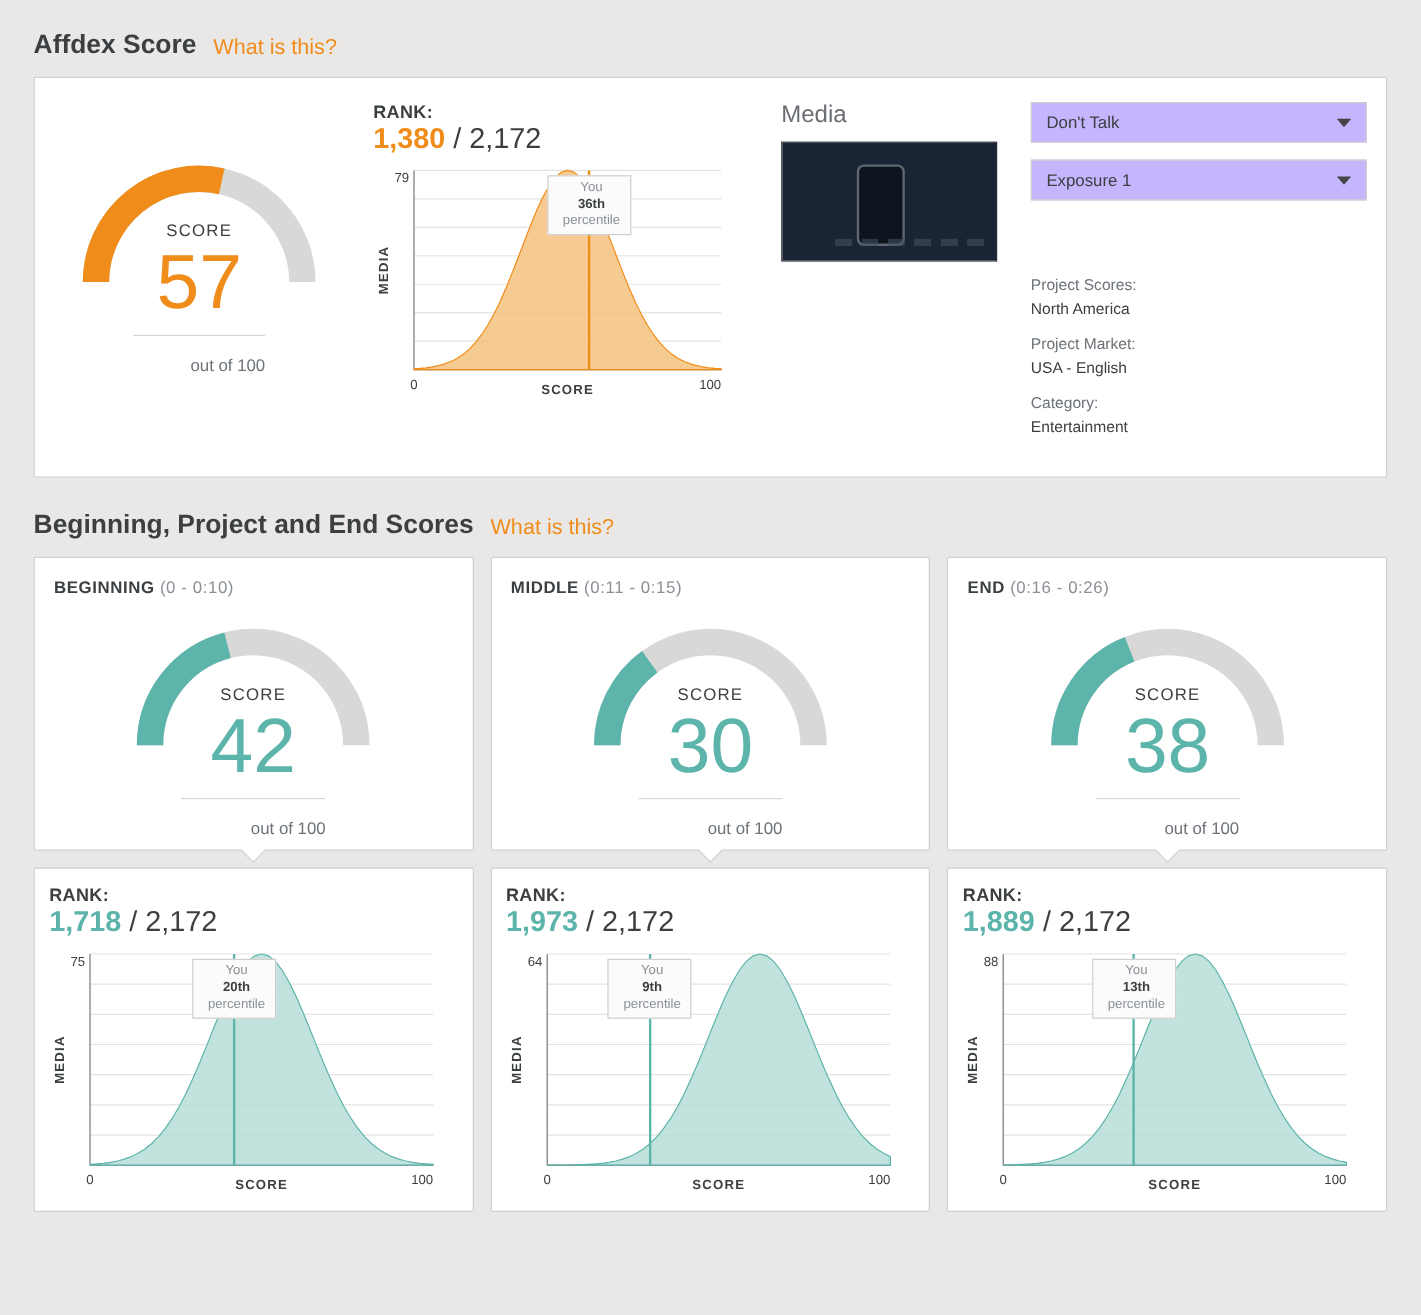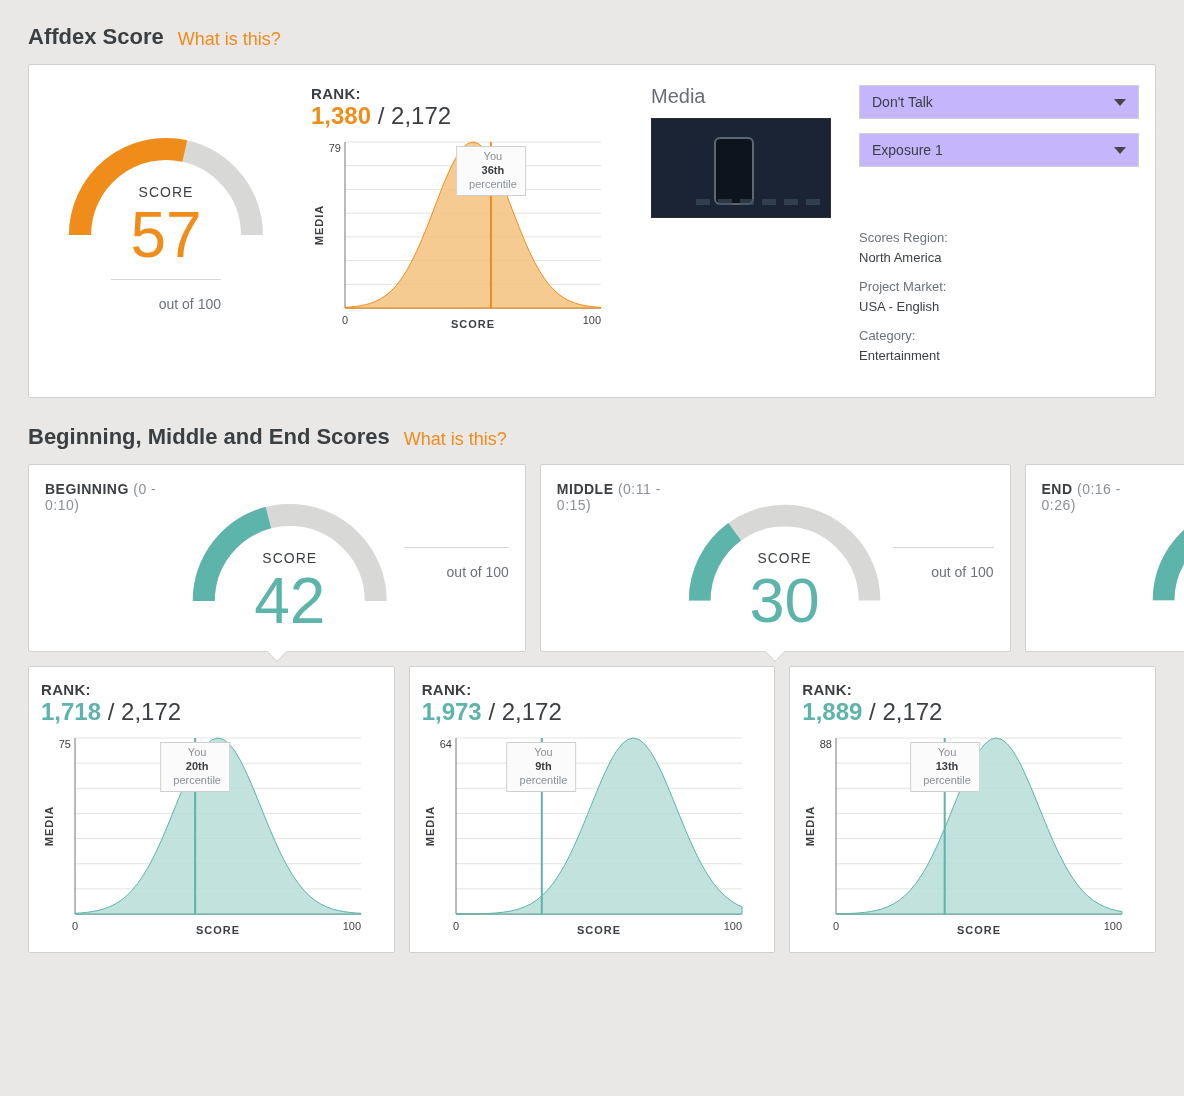--- a/index.html
+++ b/index.html
@@ -106,21 +106,21 @@
   .meta .mv { color: var(--ink); font-weight: 400; }
   .dd {
     display: flex; justify-content: space-between; align-items: center;
     border: 1px solid var(--border); padding: 8px 12px; font-size: 14px;
     background: #c4b5fd; cursor: pointer; min-width: 280px;
   }
   .dd .caret { width:0; height:0; border-left:6px solid transparent; border-right:6px solid transparent; border-top:7px solid #444; }
 
   
   .bme-grid { display: grid; grid-template-columns: repeat(3, 1fr); gap: 14px; margin-top: 4px; }
-  .bme-card { padding: 16px 16px 10px 16px; display: flex; flex-direction: row; align-items: center; position:relative; }
+  .bme-card { padding: 16px 16px 10px 16px; display: flex; flex-direction: column; align-items: center; position:relative; }
   .bme-card .seg-title { align-self: flex-start; font-size: 14px; letter-spacing: .5px; margin-bottom: 4px; }
   .bme-card .seg-title .seg-name { font-weight: 700; }
   .bme-card .seg-title .seg-range { color: var(--ink-muted); }
   .bme-card .gauge-caption { width: 120px; }
   .bme-card.pointer::after{
     content:""; position:absolute; left:50%; bottom:-8px; width:14px; height:14px;
     background:#fff; border-right:1px solid var(--border); border-bottom:1px solid var(--border);
     transform: translateX(-50%) rotate(45deg);
   }
   .bme-rank { padding: 14px 12px 10px 12px; }
@@ -192,37 +192,37 @@
       <div class="dd">
         <span>Exposure 1</span>
         <span class="caret"></span>
       </div>
     </div>
 
     <div class="thumb"></div>
 
     <div class="meta">
       <div class="mg">
-        <div>Scores Region:</div>
+        <div>Project Scores:</div>
         <div class="mv">North America</div>
       </div>
       <div class="mg">
         <div>Project Market:</div>
         <div class="mv">USA - English</div>
       </div>
       <div class="mg">
         <div>Category:</div>
         <div class="mv">Entertainment</div>
       </div>
     </div>
   </div>
 </div>
 
 <h2 class="section-title" style="margin-top:26px">
-  <span>Beginning, Middle and End Scores</span>
+  <span>Beginning, Project and End Scores</span>
   <span class="wit">What is this?</span>
 </h2>
 
 <div class="bme-grid">
   <div class="card bme-card pointer">
     <div class="seg-title">
       <span class="seg-name">BEGINNING</span>
       <span class="seg-range">(0 - 0:10)</span>
     </div>
     <svg width="260" height="160" viewBox="0 0 220 160">

